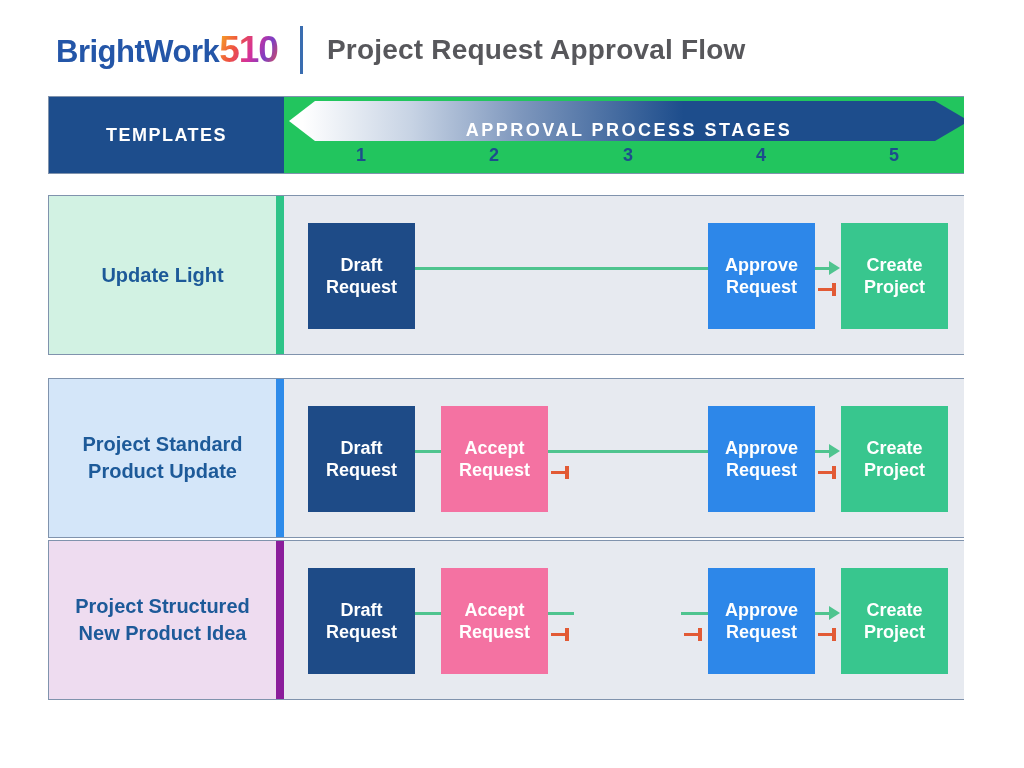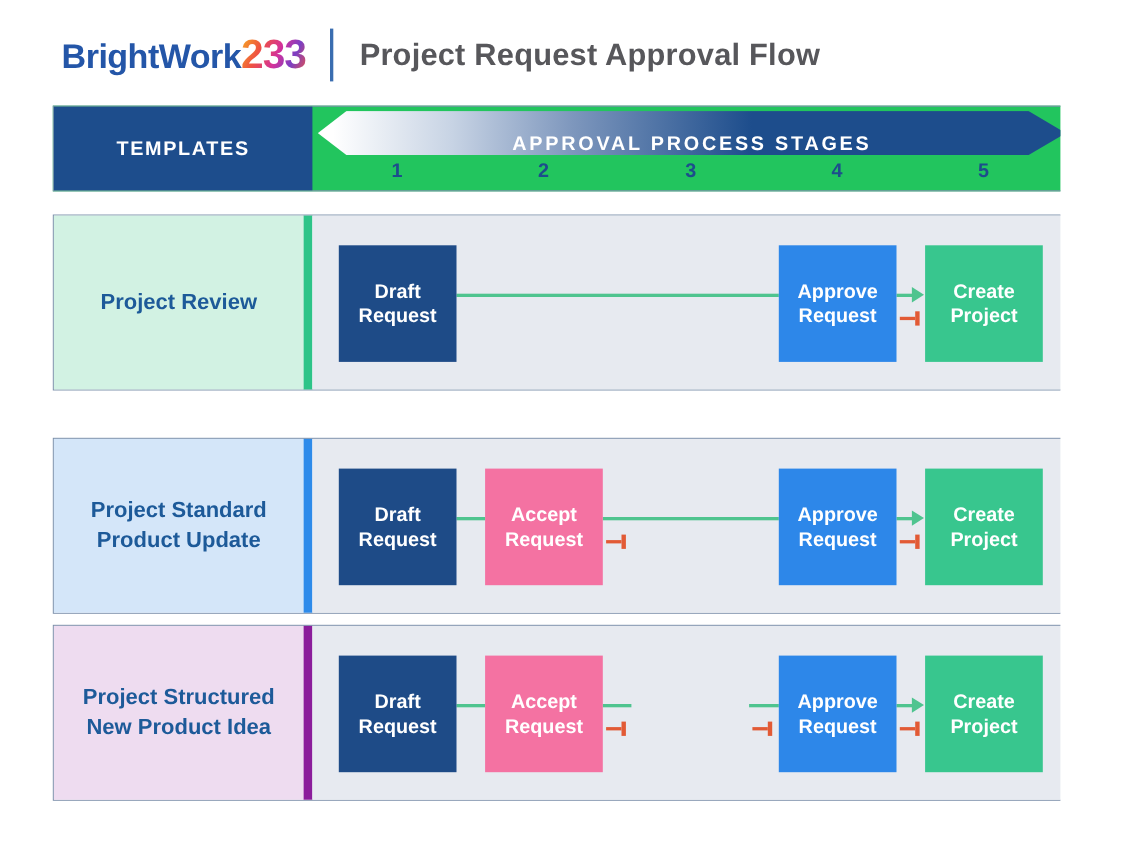--- a/index.html
+++ b/index.html
@@ -69,21 +69,21 @@
   .reject-bar  { position:absolute; top:87px; width:4px; height:13px; background:#e25a35; }
 </style>
 </head>
 <body>
 
 <div class="page">
 
   <div class="top-bar">
     <div class="logo">
       <span class="logo-brand">BrightWork</span>
-      <span class="logo-suffix">233</span>
+      <span class="logo-suffix">510</span>
     </div>
     <div class="logo-divider"></div>
     <div class="page-title">Project Request Approval Flow</div>
   </div>
 
   <div class="header-band">
     <div class="templates-box">
       <span>TEMPLATES</span>
     </div>
     <div class="stage-arrow">
@@ -94,41 +94,41 @@
         <span class="stage-number" style="left: 445px;">2</span>
         <span class="stage-number" style="left: 579px;">3</span>
         <span class="stage-number" style="left: 712px;">4</span>
         <span class="stage-number" style="left: 845px;">5</span>
       </div>
   </div>
 
   <div id="rows-container">
       <div class="flow-row" style="top: 195px;">
         <div class="row-label" style="background: rgb(210, 242, 227);">
-          <span>Project Review</span>
+          <span>Update Light</span>
         </div>
         <div class="row-accent" style="background: rgb(46, 196, 136);"></div>
         <div class="row-stages">
           <div class="conn-line" style="left: 131px; width: 293px;"></div>
           <div class="step-box" style="left: 24px; background: rgb(30, 75, 135);">
             <span>Draft Request</span>
           </div>
           <div class="conn-line" style="left: 531px; width: 17px;"></div>
           <div class="conn-head" style="left: 545px;"></div>
           <div class="reject-line" style="left: 534px;"></div>
           <div class="reject-bar" style="left: 548px;"></div>
           <div class="step-box" style="left: 424px; background: rgb(45, 135, 233);">
             <span>Approve Request</span>
           </div>
           <div class="step-box" style="left: 557px; background: rgb(56, 198, 142);">
             <span>Create Project</span>
           </div>
         </div>
       </div>
-      <div class="flow-row" style="top: 398px;">
+      <div class="flow-row" style="top: 378px;">
         <div class="row-label" style="background: rgb(212, 230, 249);">
           <span>Project Standard Product Update</span>
         </div>
         <div class="row-accent" style="background: rgb(46, 139, 234);"></div>
         <div class="row-stages">
           <div class="conn-line" style="left: 131px; width: 26px;"></div>
           <div class="step-box" style="left: 24px; background: rgb(30, 75, 135);">
             <span>Draft Request</span>
           </div>
           <div class="conn-line" style="left: 264px; width: 160px;"></div>
@@ -142,21 +142,21 @@
           <div class="reject-line" style="left: 534px;"></div>
           <div class="reject-bar" style="left: 548px;"></div>
           <div class="step-box" style="left: 424px; background: rgb(45, 135, 233);">
             <span>Approve Request</span>
           </div>
           <div class="step-box" style="left: 557px; background: rgb(56, 198, 142);">
             <span>Create Project</span>
           </div>
         </div>
       </div>
-      <div class="flow-row" style="top: 568px; justify-content: space-between;">
+      <div class="flow-row" style="top: 540px; justify-content: space-between;">
         <div class="row-label" style="background: rgb(238, 220, 240);">
           <span>Project Structured New Product Idea</span>
         </div>
         <div class="row-accent" style="background: rgb(139, 29, 155);"></div>
         <div class="row-stages">
           <div class="conn-line" style="left: 131px; width: 26px;"></div>
           <div class="step-box" style="left: 24px; background: rgb(30, 75, 135);">
             <span>Draft Request</span>
           </div>
           <div class="conn-line" style="left: 264px; width: 26px;"></div>

